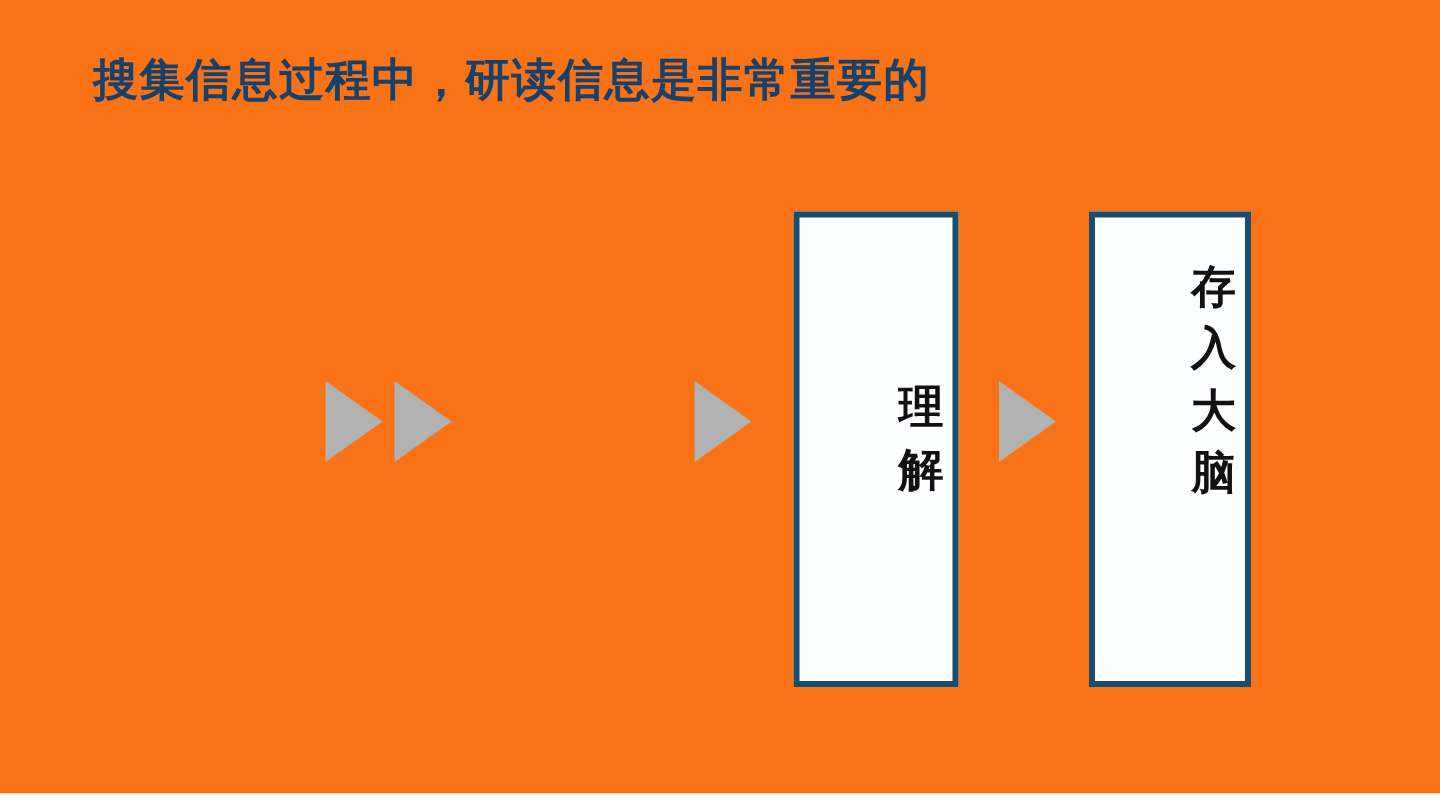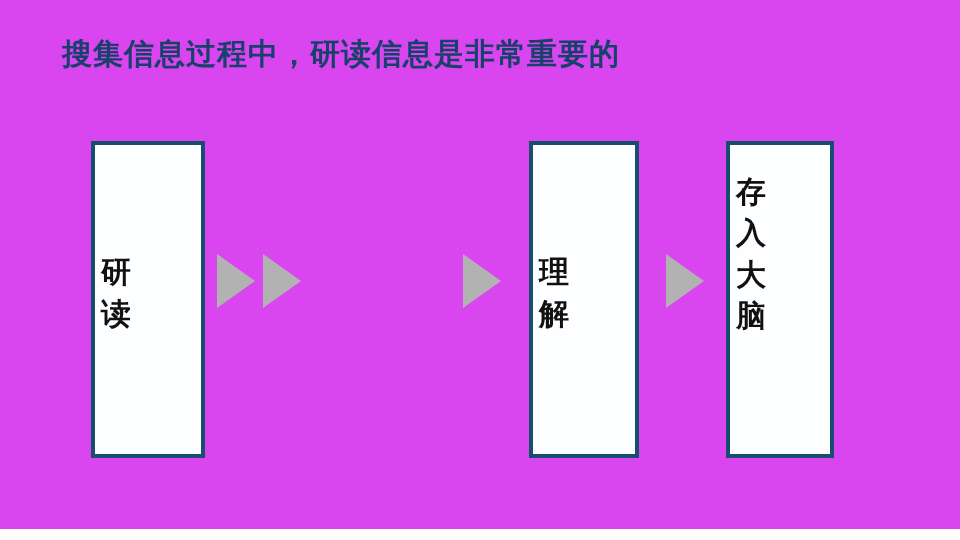--- a/index.html
+++ b/index.html
@@ -7,21 +7,21 @@
     padding: 0;
     background: #ffffff;
   }
   body {
     font-family: "DejaVu Sans", "Liberation Sans", sans-serif;
   }
   #slide {
     position: relative;
     width: 960px;
     height: 529px;
-    background: #d946ef;
+    background: #f97316;
     overflow: hidden;
   }
 
   
   #slide-title {
     position: absolute;
     left: 62px;
     top: 36px;
     font-size: 30px;
     font-weight: bold;
@@ -32,21 +32,21 @@
   }
 
   
   .flow-box {
     position: absolute;
     box-sizing: border-box;
     background: #fdfeff;
     border: 4px solid #174e6e;
     display: flex;
     align-items: center;
-    justify-content: flex-start;
+    justify-content: flex-end;
   }
   .flow-box.b1 { left: 91px;  top: 141px; width: 114px; height: 317px; }
   .flow-box.b2 { left: 328px; top: 141px; width: 110px; height: 317px; }
   .flow-box.b3 { left: 529px; top: 141px; width: 110px; height: 317px; font-family: Liberation Serif, serif; }
   .flow-box.b4 { left: 726px; top: 141px; width: 108px; height: 317px; }
 
   .box-label {
     font-size: 30px;
     font-weight: bold;
     color: #111111;
@@ -75,23 +75,20 @@
   .arrow.a3 { left: 463px; top: 254px; }
   .arrow.a4 { left: 666px; top: 254px; }
 </style>
 </head>
 <body>
 
 <div id="slide">
 
   <div id="slide-title">搜集信息过程中，研读信息是非常重要的</div>
 
-  <div class="flow-box b1">
-    <div class="box-label">研读</div>
-  </div>
 
   <div class="arrow a1"></div>
   <div class="arrow a2"></div>
 
 
   <div class="arrow a3"></div>
 
   <div class="flow-box b3">
     <div class="box-label">理解</div>
   </div>

